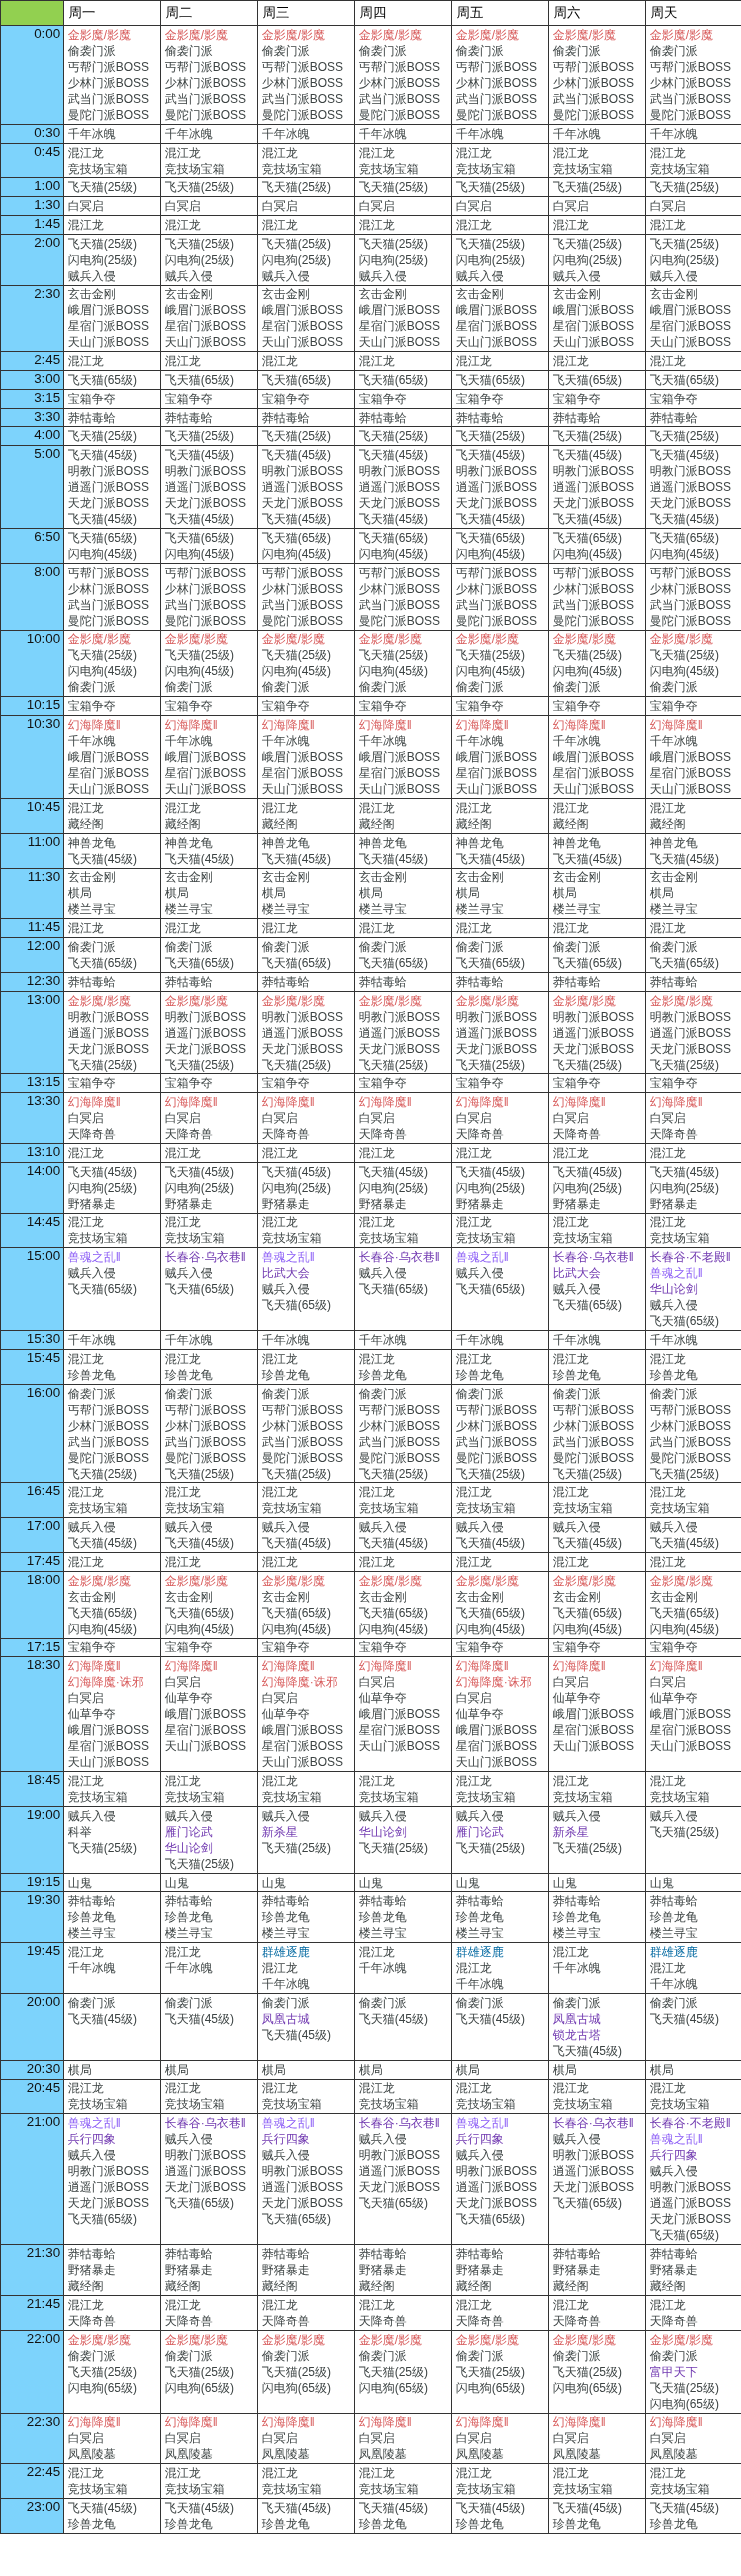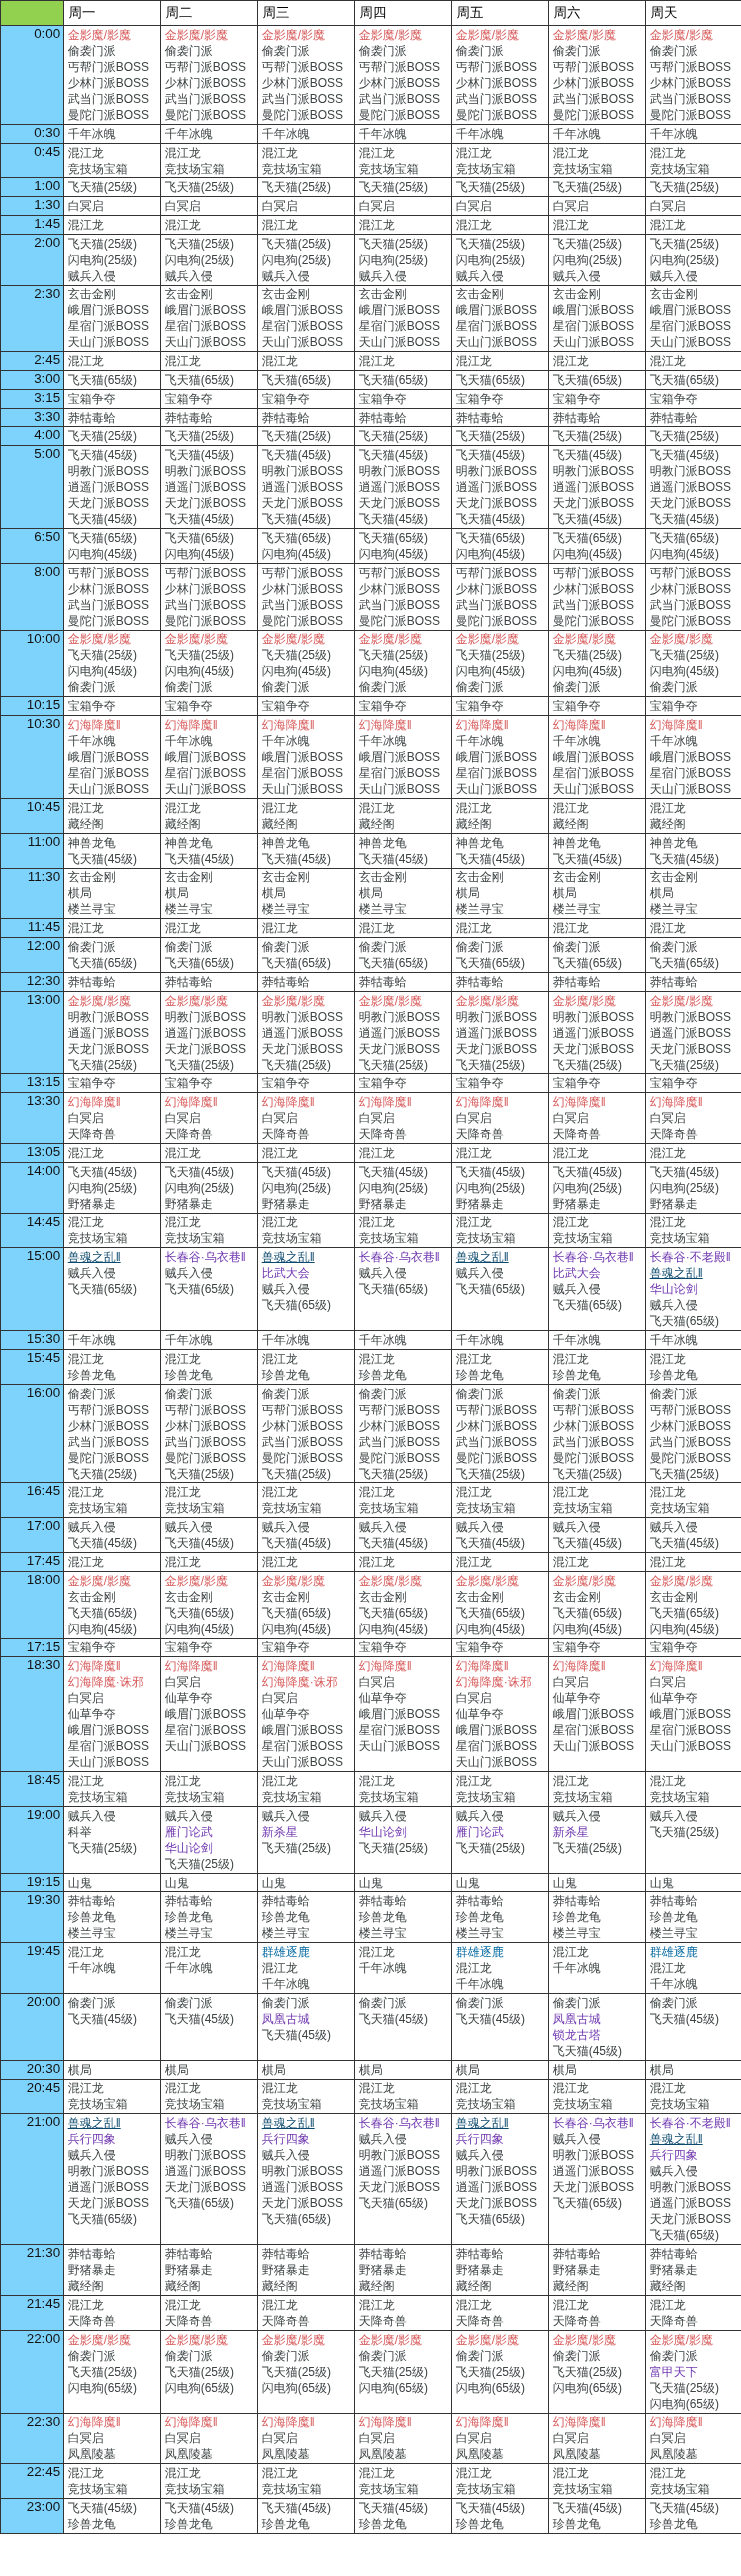--- a/index.html
+++ b/index.html
@@ -7,21 +7,21 @@
   table{border-collapse:collapse;table-layout:fixed;width:742px;background:#fff;}
   td,th{border:1.9px solid #333;vertical-align:top;overflow:hidden;}
   th{background:#ffffff;font-weight:400;text-align:left;padding:2.8px 0 2.8px 4.6px;
      font-size:13.4px;color:#000000;height:18.5px;}
   td.time{background:#7dd3fc;text-align:right;padding:0 2.8px 0 0;
           font-size:13.4px;color:#111;white-space:nowrap;}
   td.corner{background:#92d050;}
   td.cell{padding:0.9px 0 0.9px 3.7px;}
   .ln{line-height:16px;font-size:12px;color:#3d4444;white-space:nowrap;}
   .ln.r{color:#d85c5c;}   
-  .ln.o{color:#0c4a6e;text-decoration:underline;}   
+  .ln.o{color:#8b5cf6;}   
   .ln.p{color:#7038b0;}   
   .ln.b{color:#0369a1;}   
 </style>
 </head>
 <body>
 
 <table id="schedule">
   <colgroup>
     <col style="width:63px">
     <col style="width:97px">
@@ -968,21 +968,21 @@
           <div class="ln">白冥启</div>
           <div class="ln">天降奇兽</div>
         </td>
         <td class="cell">
           <div class="ln r">幻海降魔‖</div>
           <div class="ln">白冥启</div>
           <div class="ln">天降奇兽</div>
         </td>
       </tr>
       <tr>
-        <td class="time">13:05</td>
+        <td class="time">13:10</td>
         <td class="cell">
           <div class="ln">混江龙</div>
         </td>
         <td class="cell">
           <div class="ln">混江龙</div>
         </td>
         <td class="cell">
           <div class="ln">混江龙</div>
         </td>
         <td class="cell">

